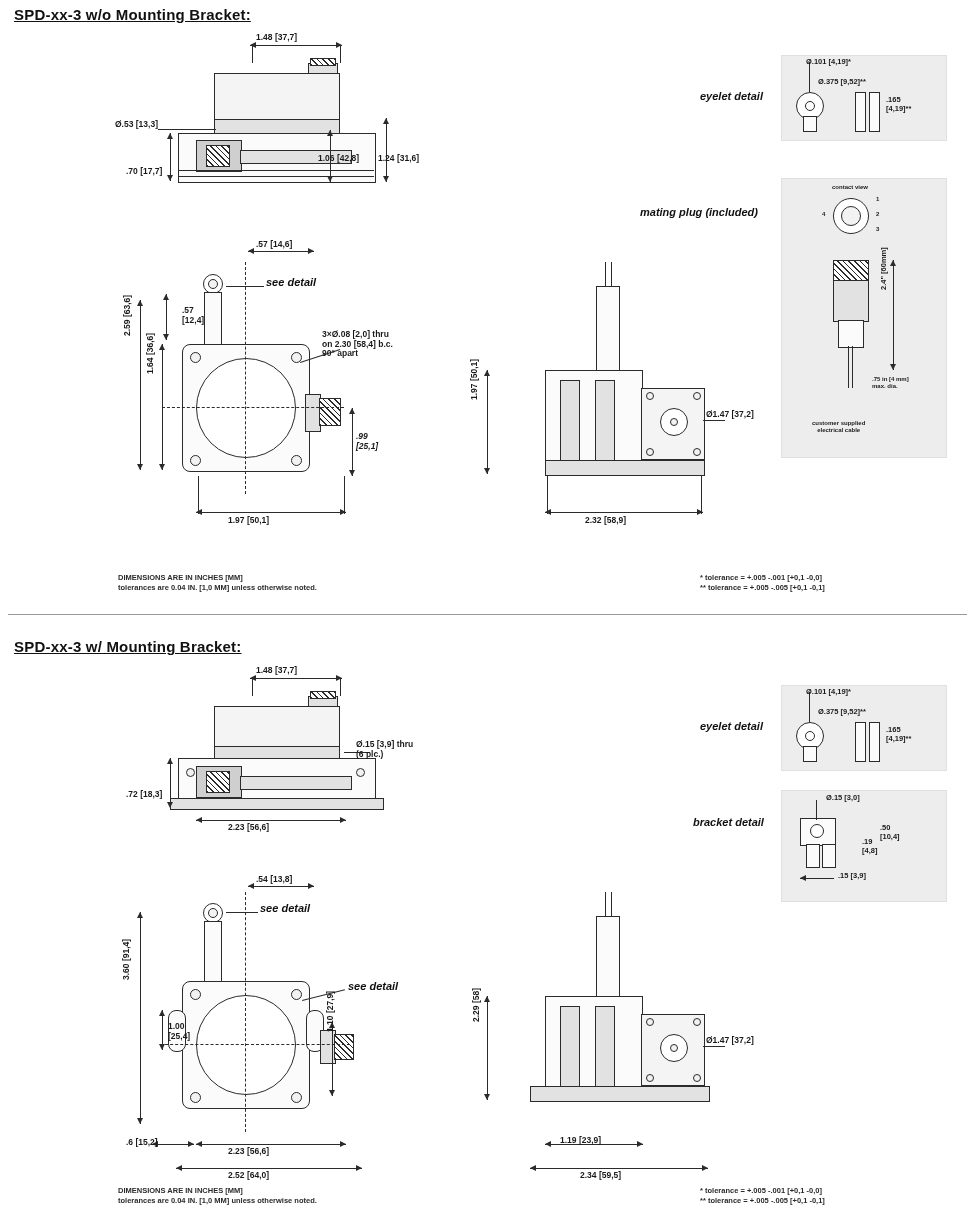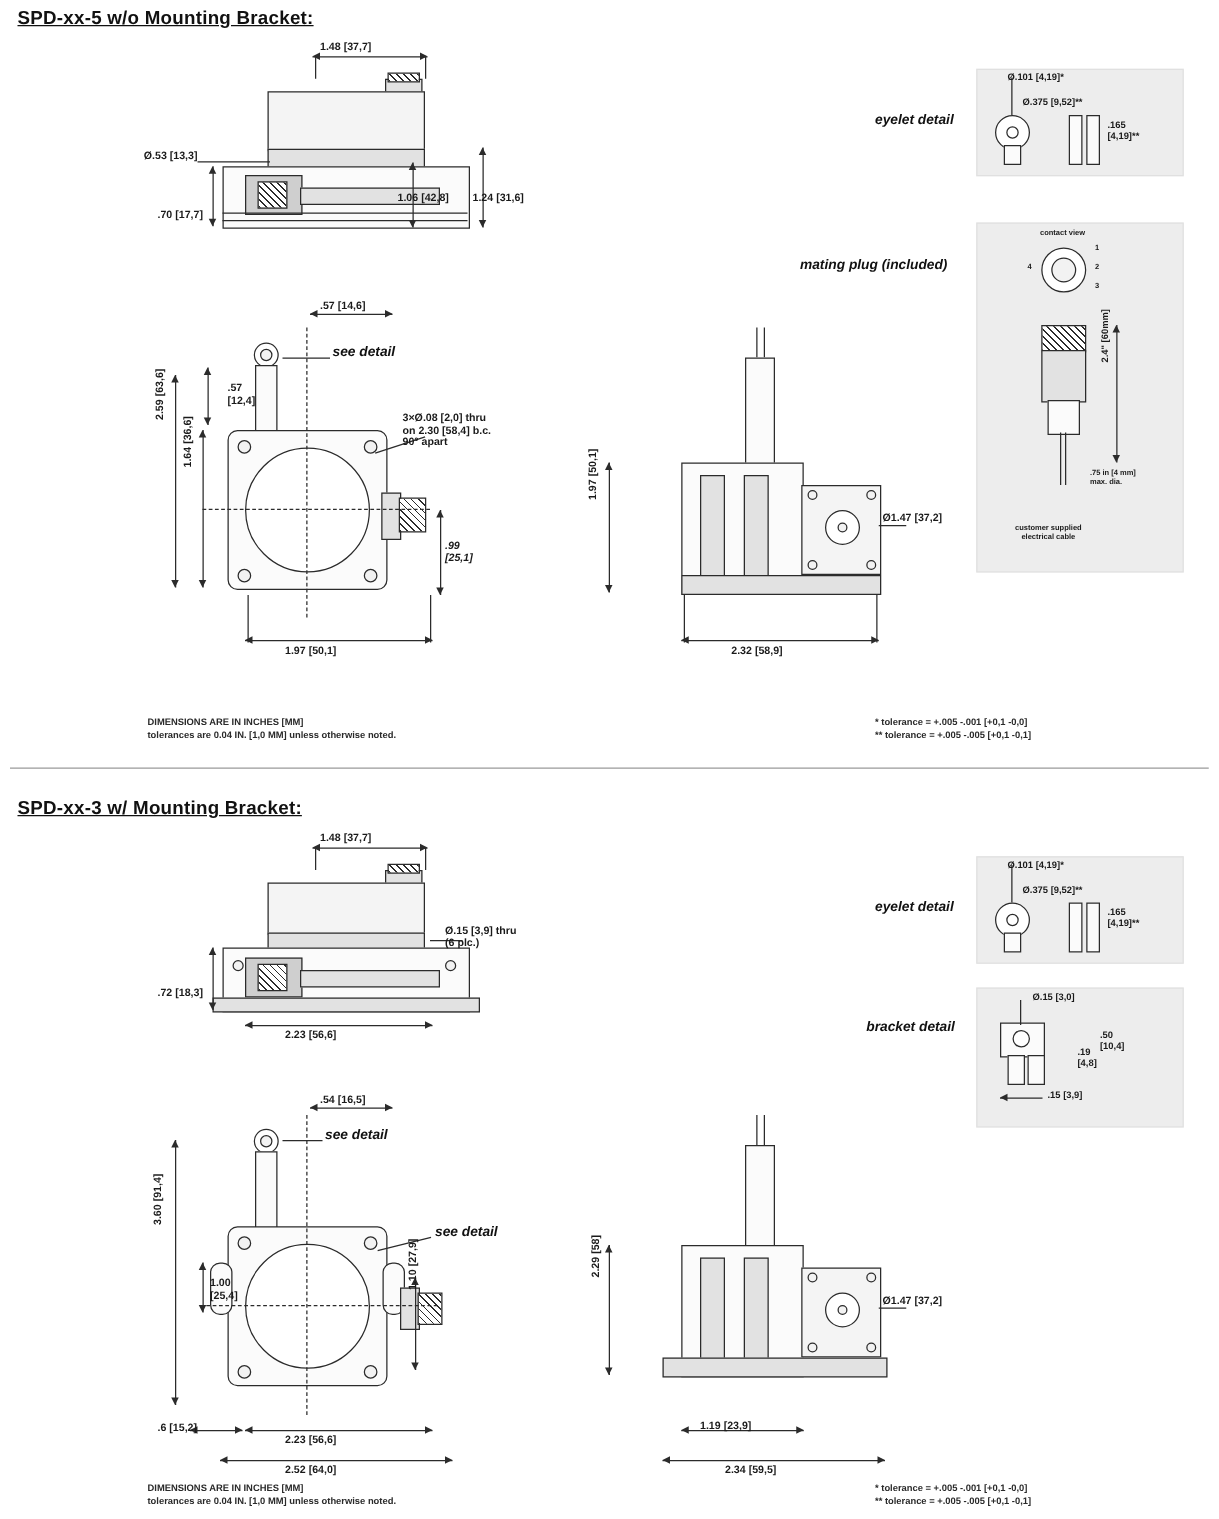--- a/index.html
+++ b/index.html
@@ -55,21 +55,21 @@
   .arrow-r{border-left:6px solid #2b2b2b;}
   .arrow-u,.arrow-d{position:absolute;width:0;height:0;border-left:3px solid transparent;border-right:3px solid transparent;}
   .arrow-u{border-bottom:6px solid #2b2b2b;}
   .arrow-d{border-top:6px solid #2b2b2b;}
 </style>
 </head>
 <body>
 
 <div class="sheet">
 
-  <div class="section-title" style="left:14px;top:6px;">SPD-xx-5 w/o Mounting Bracket:</div>
+  <div class="section-title" style="left:14px;top:6px;">SPD-xx-3 w/o Mounting Bracket:</div>
 
   <div class="dim h" style="left:250px;top:45px;width:92px;"></div>
   <div class="arrow-l" style="left:250px;top:42px;"></div>
   <div class="arrow-r" style="left:336px;top:42px;"></div>
   <div class="dim v" style="left:252px;top:45px;height:18px;"></div>
   <div class="dim v" style="left:340px;top:45px;height:18px;"></div>
   <div class="txt" style="left:256px;top:33px;">1.48 [37,7]</div>
 
   <div class="box d" style="left:308px;top:63px;width:28px;height:10px;"></div>
   <div class="hatch" style="left:310px;top:58px;width:24px;height:6px;"></div>
@@ -264,21 +264,21 @@
   <div class="txt" style="left:126px;top:790px;">.72 [18,3]</div>
 
   <div class="dim h" style="left:196px;top:820px;width:150px;"></div>
   <div class="arrow-l" style="left:196px;top:817px;"></div>
   <div class="arrow-r" style="left:340px;top:817px;"></div>
   <div class="txt" style="left:228px;top:823px;">2.23 [56,6]</div>
 
   <div class="dim h" style="left:248px;top:886px;width:66px;"></div>
   <div class="arrow-l" style="left:248px;top:883px;"></div>
   <div class="arrow-r" style="left:308px;top:883px;"></div>
-  <div class="txt" style="left:256px;top:875px;">.54 [16,5]</div>
+  <div class="txt" style="left:256px;top:875px;">.54 [13,8]</div>
 
   <div class="circle w" style="left:203px;top:903px;width:18px;height:18px;"></div>
   <div class="circle" style="left:208px;top:908px;width:8px;height:8px;"></div>
   <div class="box l" style="left:204px;top:921px;width:16px;height:60px;"></div>
   <div class="lead" style="left:226px;top:912px;width:32px;"></div>
   <div class="txt ital" style="left:260px;top:904px;">see detail</div>
 
   <div class="box l" style="left:182px;top:981px;width:126px;height:126px;border-radius:8px;"></div>
   <div class="circle w" style="left:196px;top:995px;width:98px;height:98px;"></div>
   <div class="circle" style="left:190px;top:989px;width:9px;height:9px;"></div>

